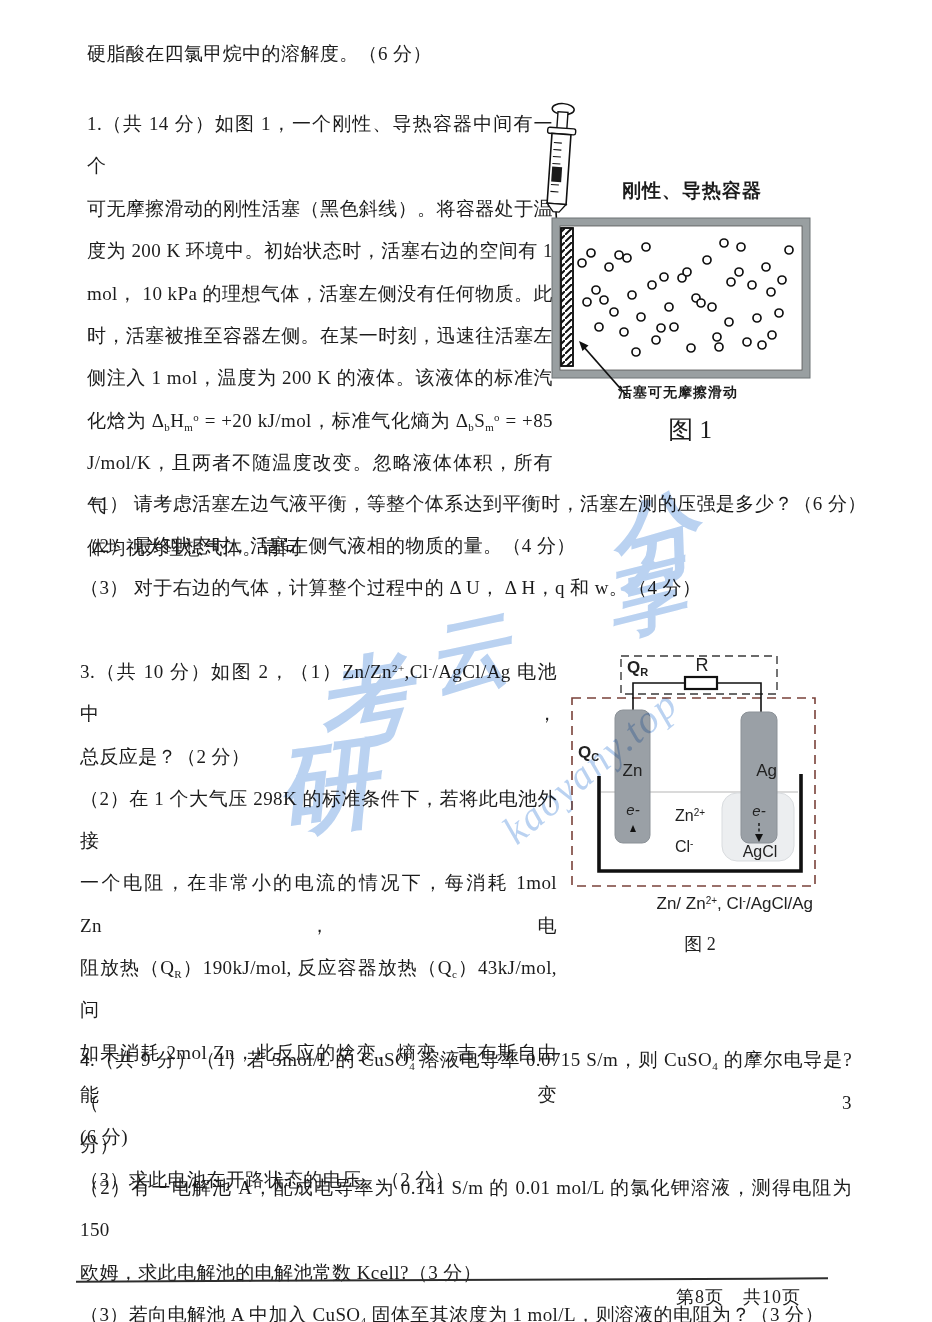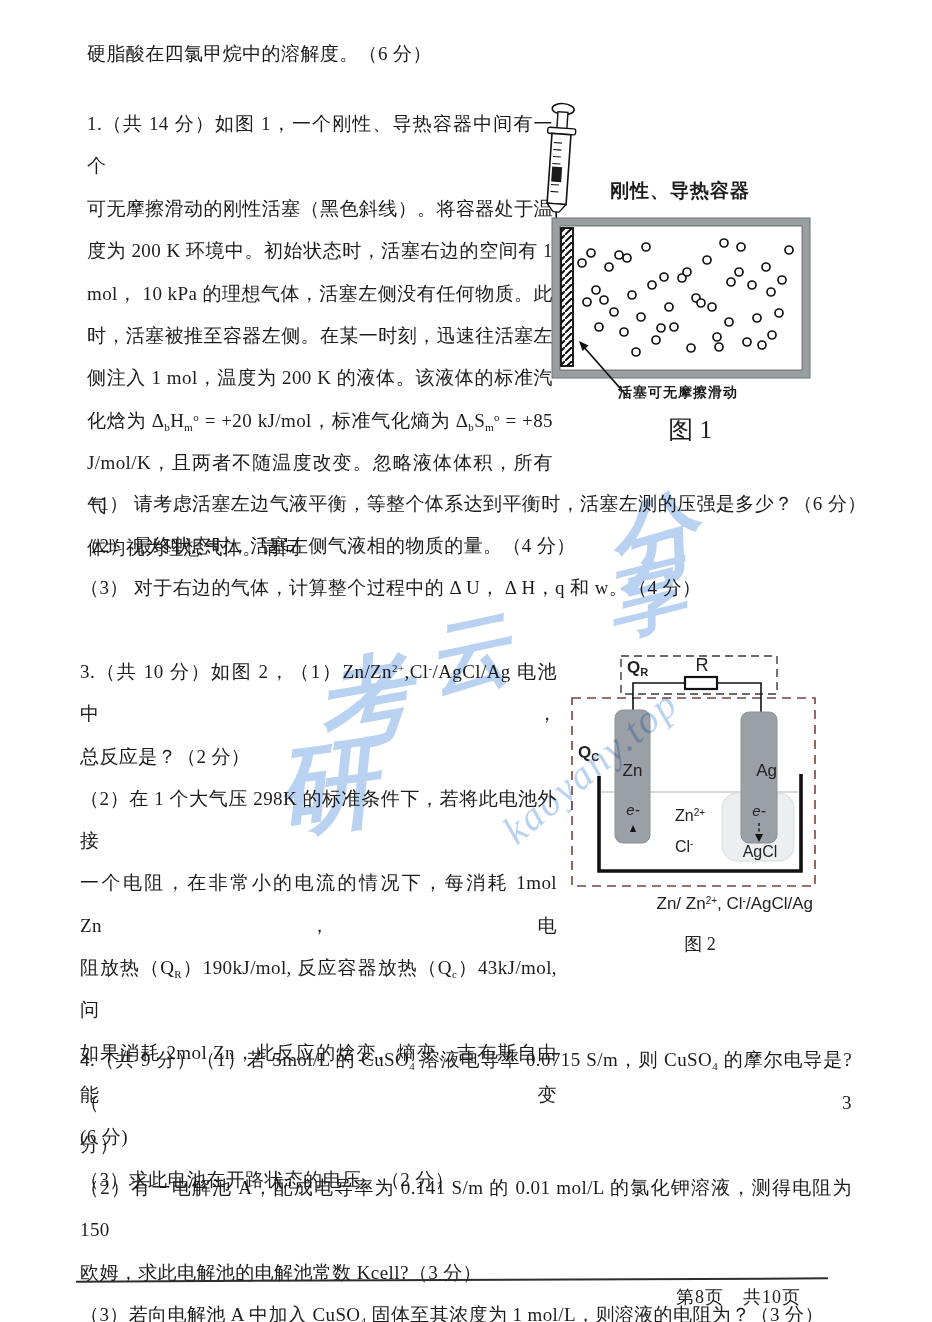--- a/index.html
+++ b/index.html
@@ -21,21 +21,21 @@
   .q4-para{left:80px;top:1039px;width:772px;line-height:42.5px;}
 
   
   .fig{position:absolute;}
   .fig1{left:530px;top:95px;width:400px;height:360px;}
   .fig2{left:565px;top:645px;width:267px;height:320px;}
   .fig svg{position:absolute;left:0;top:0;}
   .flabel{position:absolute;line-height:1.2;}
   .serif-label{font-family:"Liberation Serif","DejaVu Serif",serif;}
   .sans-label{font-family:"Liberation Sans","DejaVu Sans",sans-serif;}
-  .fig1-title{left:80px;top:85px;width:152px;text-align:left;font-size:19px;font-weight:600;letter-spacing:1px;}
+  .fig1-title{left:80px;top:85px;width:152px;text-align:right;font-size:19px;font-weight:600;letter-spacing:1px;}
   .fig1-note{left:88px;top:290px;width:220px;font-size:14px;font-weight:600;letter-spacing:1px;}
   .fig1-cap{left:118px;top:320px;width:84px;text-align:center;font-size:25px;}
   .fig2 .flabel{color:#222;}
   .qr-label{left:62px;top:13px;font-size:17px;font-weight:bold;}
   .qr-label sub,.qc-label sub{font-size:11px;font-weight:bold;vertical-align:-3px;}
   .r-label{left:124px;top:10px;width:26px;text-align:center;font-size:18px;}
   .qc-label{left:13px;top:58px;font-size:17px;font-weight:bold;margin-top:40px;}
   .zn-label{left:50px;top:116px;width:35px;text-align:center;font-size:17px;color:#f3f4f5;}
   .ag-label{left:176px;top:116px;width:36px;text-align:right;font-size:17px;color:#26282a;}
   .e-left{left:54px;top:156px;width:28px;text-align:center;font-size:15px;font-style:italic;}

